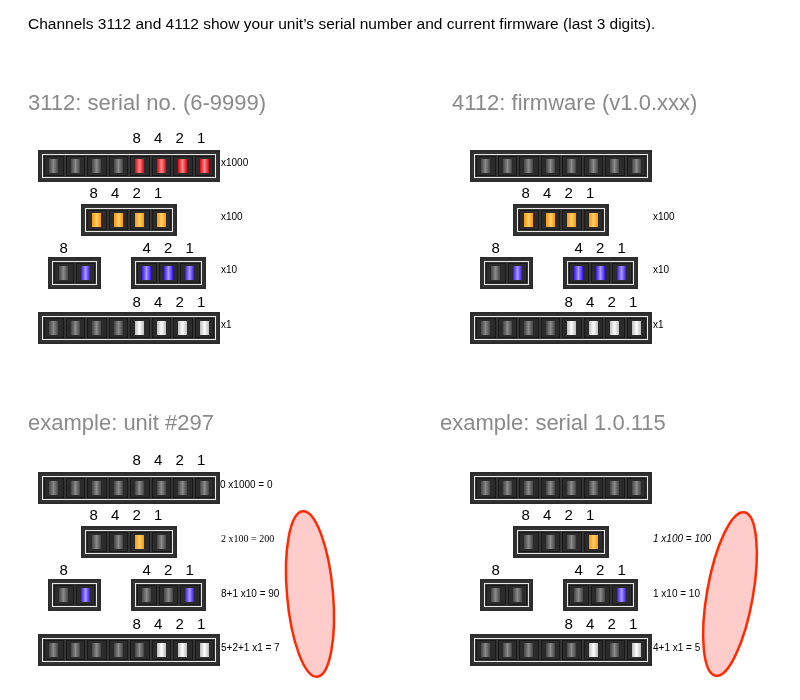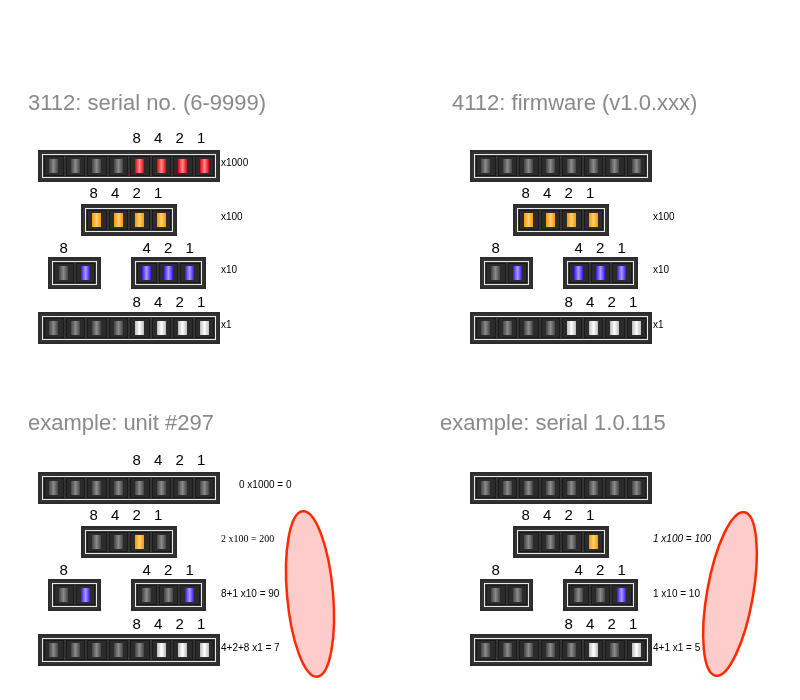--- a/index.html
+++ b/index.html
@@ -18,20 +18,21 @@
   .white { background:linear-gradient(to right,#bcbcbc,#ffffff 50%,#bcbcbc); }
   .bits { position:absolute; font-size:15px; display:flex; }
   .bits span { display:inline-block; text-align:center; }
   .mult { position:absolute; font-size:10px; }
   svg.ell { position:absolute; left:0; top:0; pointer-events:none; }
 </style>
 </head>
 <body>
 
 <div class="intro">
+  <div>Channels 3112 and 4112 show your unit’s serial number and current firmware (last 3 digits).</div>
 </div>
 
 <div class="heading" style="left:28px;top:90px;">3112: serial no. (6-9999)</div>
 <div class="heading" style="left:420px;top:90px;margin-left:32px;">4112: firmware (v1.0.xxx)</div>
 <div class="heading" style="left:28px;top:410px;">example: unit #297</div>
 <div class="heading" style="left:440px;top:410px;">example: serial 1.0.115</div>
 
 <div id="panels">
     <div class="bits" style="left: 126px; top: 129px;">
       <span style="width: 21.5px;">8</span>
@@ -513,20 +514,20 @@
       </div>
     </div>
   </div>
 
 <svg class="ell" width="800" height="700">
   <ellipse cx="310" cy="594" rx="23" ry="83" transform="rotate(-5 310 594)" fill="#ffcccc" stroke="#ff2a00" stroke-width="2.5"></ellipse>
   <ellipse cx="730" cy="594" rx="23" ry="83" transform="rotate(10 730 594)" fill="#ffcccc" stroke="#ff2a00" stroke-width="2.5"></ellipse>
 </svg>
 
 <div id="eqs">
-    <div class="mult" style="left: 239px; top: 479px;">0 x1000 = 0</div>
+    <div class="mult" style="left: 220px; top: 479px;">0 x1000 = 0</div>
     <div class="mult" style="left: 221px; top: 533px; font-family: Liberation Serif, serif;">2 x100 = 200</div>
     <div class="mult" style="left: 221px; top: 588px;">8+1 x10 = 90</div>
-    <div class="mult" style="left: 221px; top: 642px;">4+2+8 x1 = 7</div>
+    <div class="mult" style="left: 221px; top: 642px;">5+2+1 x1 = 7</div>
     <div class="mult" style="left: 653px; top: 533px; font-style: italic;">1 x100 = 100</div>
     <div class="mult" style="left: 653px; top: 588px;">1 x10 = 10</div>
     <div class="mult" style="left: 653px; top: 642px;">4+1 x1 = 5</div>
   </div>
 
 </body></html>

